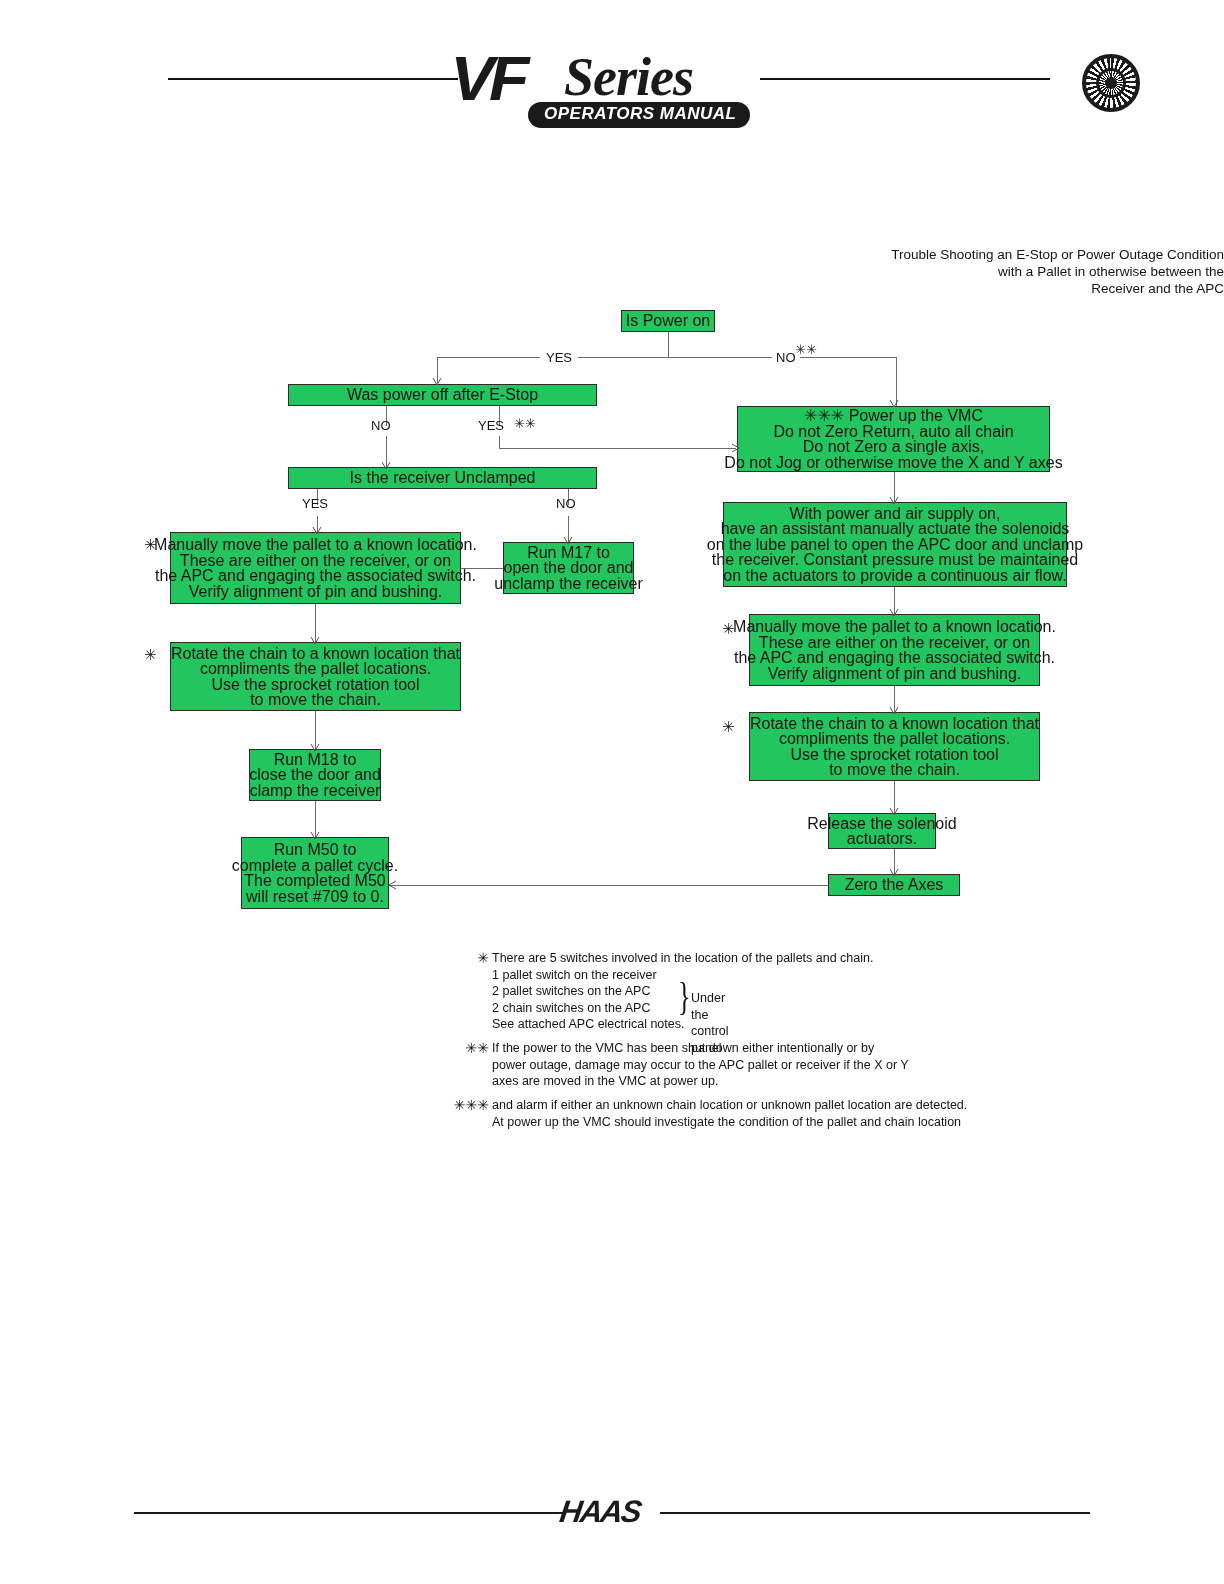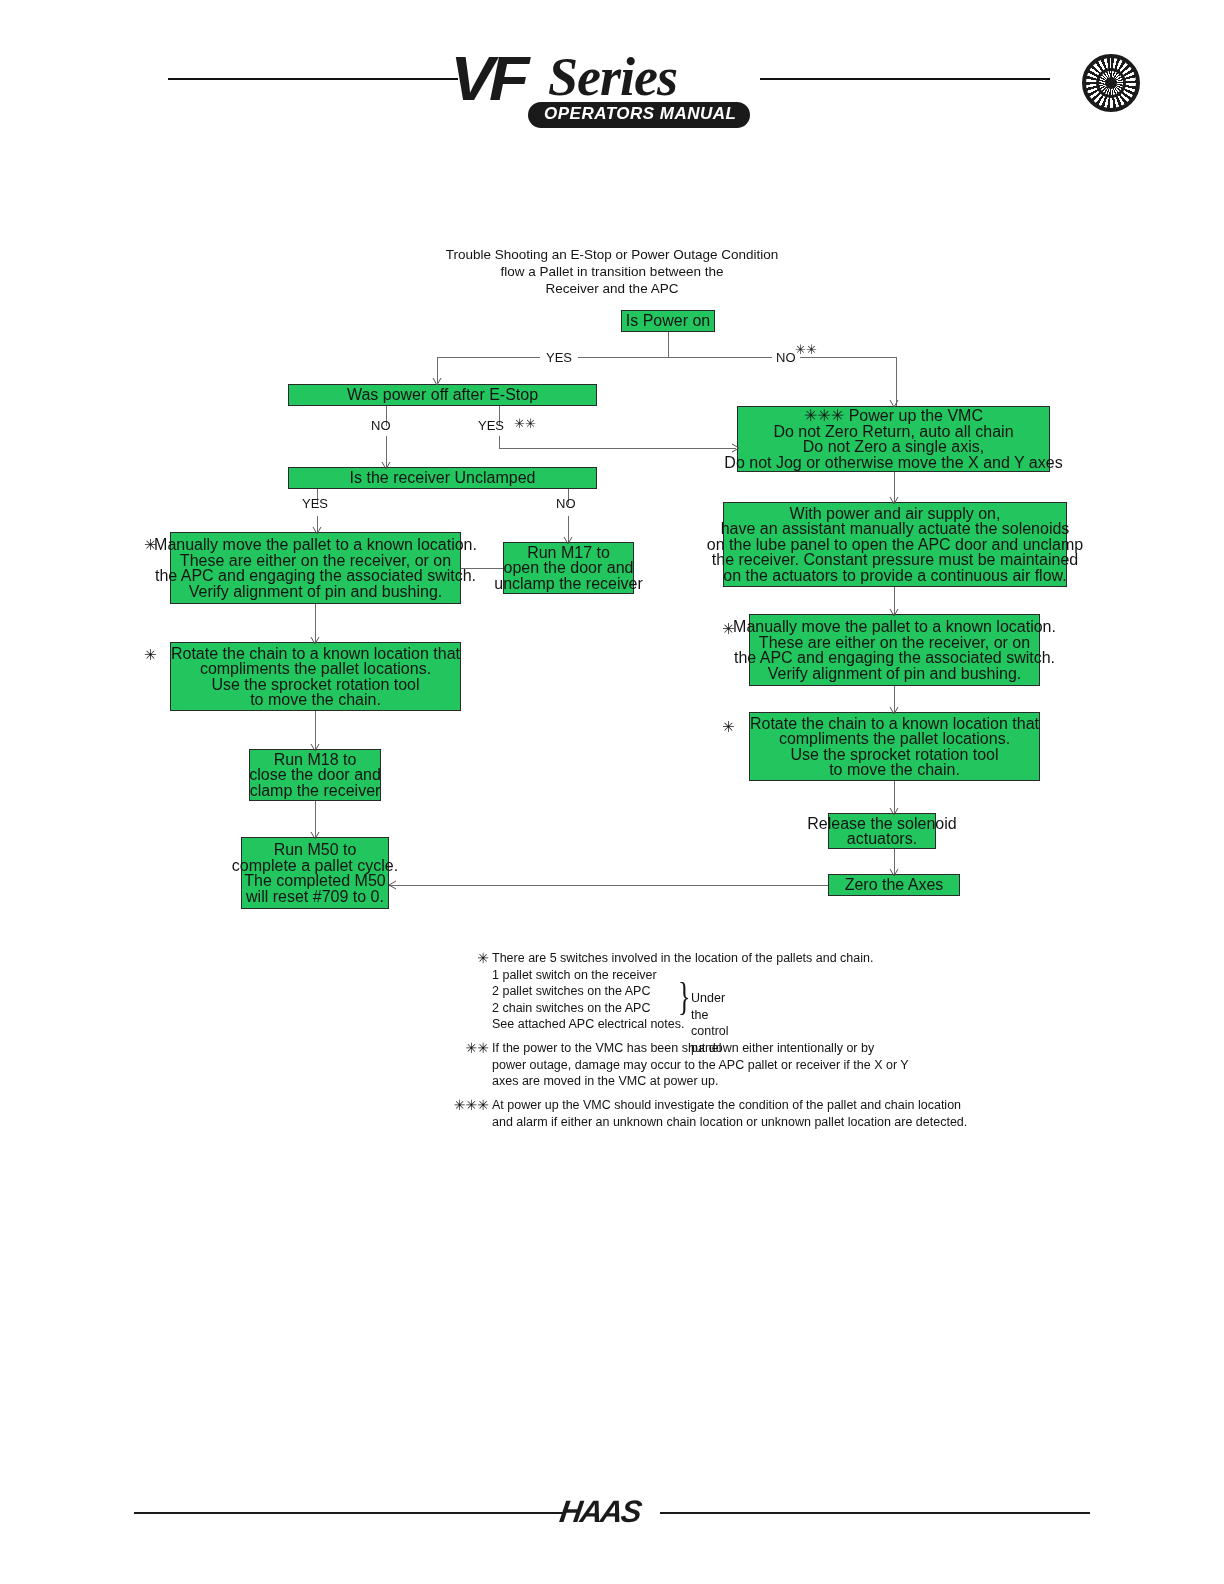--- a/index.html
+++ b/index.html
@@ -9,21 +9,21 @@
   
   #header{position:absolute;left:0;top:0;width:1224px;height:140px;}
   .hdr-rule{position:absolute;height:2px;background:#111;top:78px;}
   .hdr-rule.left{left:168px;width:290px;}
   .hdr-rule.right{left:760px;width:290px;}
 
   .logo-vf{position:absolute;left:452px;top:44px;width:300px;height:78px;}
   .logo-vf .vf{position:absolute;left:0;top:-2px;font-size:63px;font-weight:bold;
       font-style:italic;letter-spacing:-5px;color:#1a1a1a;
       font-family:"Liberation Sans",sans-serif;transform:scaleX(1.05);}
-  .logo-vf .series{position:absolute;left:96px;top:2px;font-size:54px;font-weight:bold;
+  .logo-vf .series{position:absolute;left:112px;top:2px;font-size:54px;font-weight:bold;
       font-style:italic;color:#1a1a1a;font-family:"Liberation Serif",serif;
       letter-spacing:-1px;}
   .logo-vf .ombar{position:absolute;left:76px;top:58px;width:222px;height:26px;
       background:#1a1a1a;border-radius:13px;}
   .logo-vf .om{position:absolute;left:92px;top:60px;font-size:17px;font-weight:bold;
       font-style:italic;color:#ffffff;letter-spacing:.5px;
       font-family:"Liberation Sans",sans-serif;}
 
   .gear{position:absolute;left:1082px;top:54px;width:58px;height:58px;border-radius:50%;
       background:
@@ -78,23 +78,23 @@
     <span class="series">Series</span>
     <span class="ombar"></span>
     <span class="om">OPERATORS MANUAL</span>
   </div>
 
   <div class="gear"></div>
 </div>
 
 <div id="flow">
 
-  <div class="title" style="left:0;top:246px;width:1224px;">
+  <div class="title" style="left:0;top:246px;width:1224px;text-align:right;">
     <div>Trouble Shooting an E-Stop or Power Outage Condition</div>
-    <div>flow a Pallet in transition between the</div>
+    <div>with a Pallet in otherwise between the</div>
     <div>Receiver and the APC</div>
   </div>
 
   <div class="fbox" style="left:621px;top:310px;width:94px;height:22px;">
     <div>Is Power on</div>
   </div>
 
   <div class="lnV" style="left:668px;top:332px;height:25px;"></div>
   <div class="lnH" style="left:437px;top:357px;width:460px;"></div>
   <div class="lnV" style="left:437px;top:357px;height:26px;"></div>
@@ -255,22 +255,22 @@
     <span class="bd" style="left:492px;top:1040px;">
       <div>If the power to the VMC has been shut down either intentionally or by</div>
       <div>power outage, damage may occur to the APC pallet or receiver if the X or Y</div>
       <div>axes are moved in the VMC at power up.</div>
     </span>
   </div>
 
   <div class="note">
     <span class="mk" style="left:430px;top:1097px;width:59px;font-size:14px;">✳✳✳</span>
     <span class="bd" style="left:492px;top:1097px;">
+      <div>and alarm if either an unknown chain location or unknown pallet location are detected.</div>
       <div>At power up the VMC should investigate the condition of the pallet and chain location</div>
-      <div>and alarm if either an unknown chain location or unknown pallet location are detected.</div>
     </span>
   </div>
 </div>
 
 <div id="footer">
   <div class="ftr-rule left"></div>
   <div class="ftr-rule right"></div>
   <div class="haas">HAAS</div>
 </div>
 

